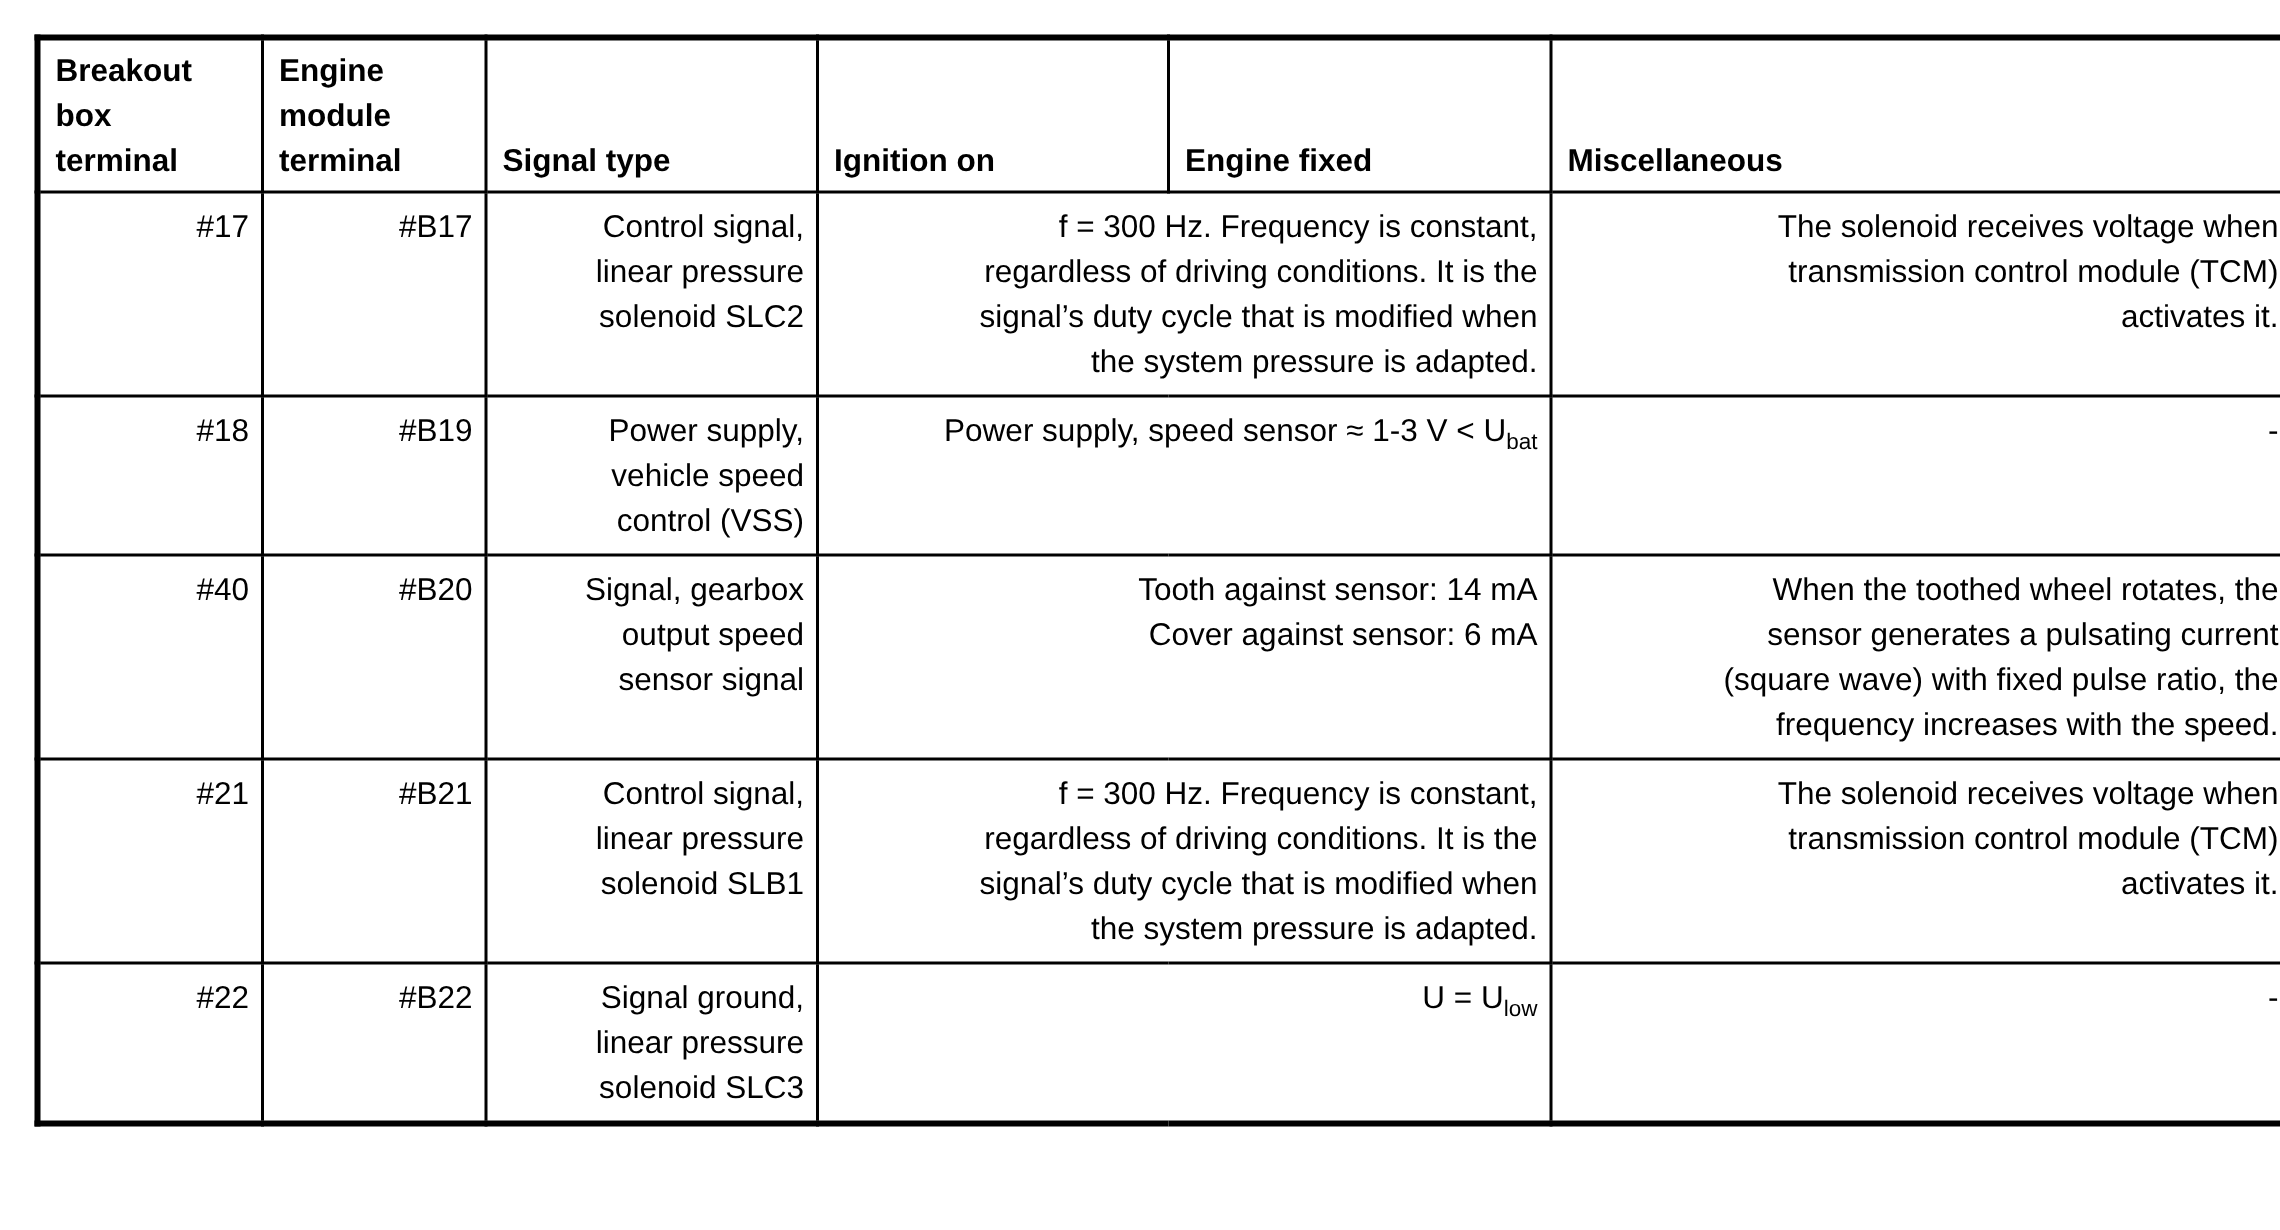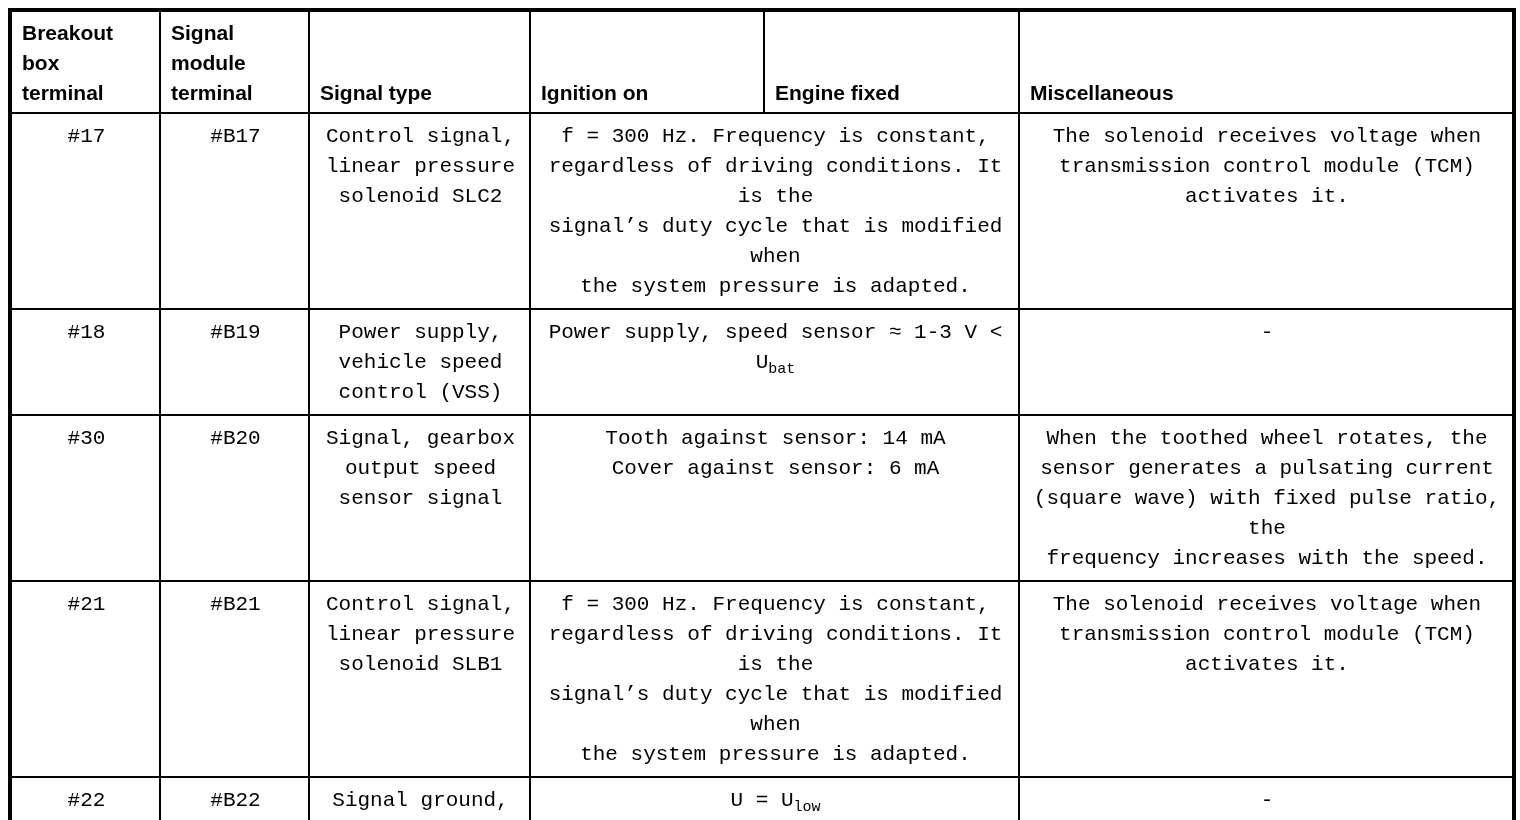--- a/index.html
+++ b/index.html
@@ -7,21 +7,21 @@
     padding: 0;
     background: #ffffff;
     width: 1520px;
     height: 820px;
     overflow: hidden;
   }
   .page {
     width: 1520px;
     height: 820px;
     box-sizing: border-box;
-    padding: 8px;
+    padding: 23px;
     font-family: "Liberation Sans", "DejaVu Sans", sans-serif;
     color: #000000;
   }
   table.signal-table {
     border-collapse: collapse;
     table-layout: fixed;
     width: 1504px;
     border: 4px solid #000000;
   }
   table.signal-table th,
@@ -33,25 +33,24 @@
     overflow: hidden;
     box-sizing: border-box;
   }
   table.signal-table th {
     text-align: left;
     vertical-align: bottom;
     font-weight: bold;
     padding: 6px 8px 4px 10px;
   }
   table.signal-table td {
-    text-align: center;
+    text-align: right;
     vertical-align: top;
     font-weight: normal;
     padding: 8px 8px 6px 10px;
-    font-family: Liberation Mono, monospace;
   }
   thead tr        { height: 100px; }
   tbody tr.r0     { height: 132px; }
   tbody tr.r1     { height: 105px; }
   tbody tr.r2     { height: 105px; }
   tbody tr.r3     { height: 132px; }
   tbody tr.r4     { height: 130px; }
   tbody tr.r5     { height: 101px; }
   td.ignition-span { white-space: pre-line; }
   sub.unit-sub {
@@ -73,21 +72,21 @@
       <col style="width:221px">
       <col style="width:234px">
       <col style="width:255px">
       <col style="width:495px">
     </colgroup>
     <thead>
       <tr>
         <th>Breakout
 box
 terminal</th>
-        <th>Signal
+        <th>Engine
 module
 terminal</th>
         <th>Signal type</th>
         <th>Ignition on</th>
         <th>Engine fixed</th>
         <th>Miscellaneous</th>
       </tr>
     </thead>
     <tbody>
 
@@ -111,21 +110,21 @@
         <td>#18</td>
         <td>#B19</td>
         <td>Power supply,
 vehicle speed
 control (VSS)</td>
         <td class="ignition-span" colspan="2"><span>Power supply, speed sensor ≈ 1-3 V &lt; U</span><sub class="unit-sub">bat</sub></td>
         <td>-</td>
       </tr>
 
       <tr class="r3">
-        <td>#30</td>
+        <td>#40</td>
         <td>#B20</td>
         <td>Signal, gearbox
 output speed
 sensor signal</td>
         <td class="ignition-span" colspan="2">Tooth against sensor: 14 mA
 Cover against sensor: 6 mA</td>
         <td>When the toothed wheel rotates, the
 sensor generates a pulsating current
 (square wave) with fixed pulse ratio, the
 frequency increases with the speed.</td>

